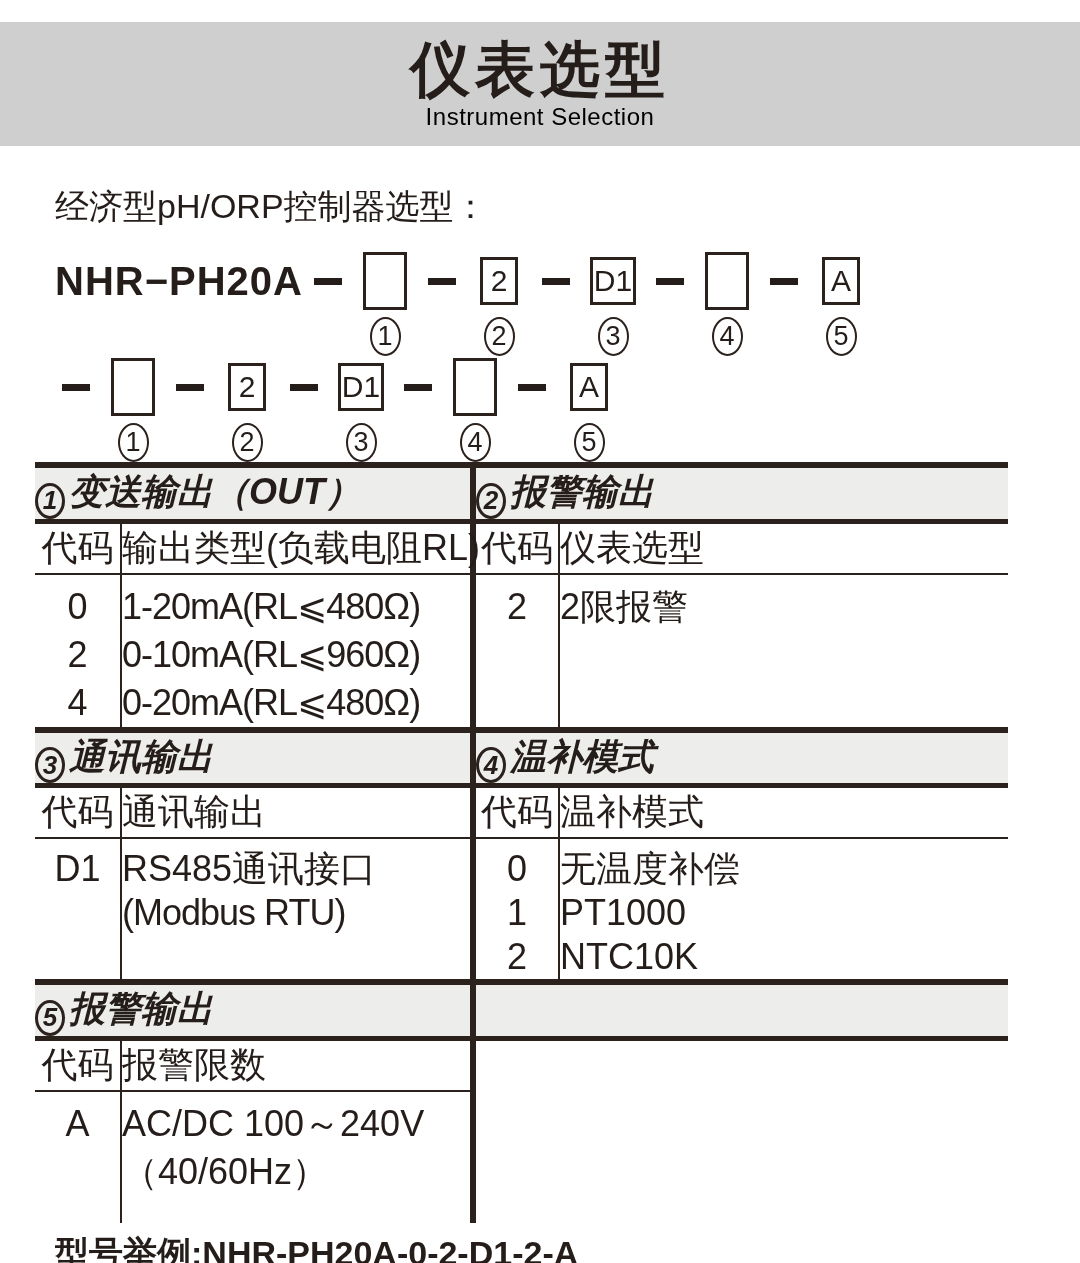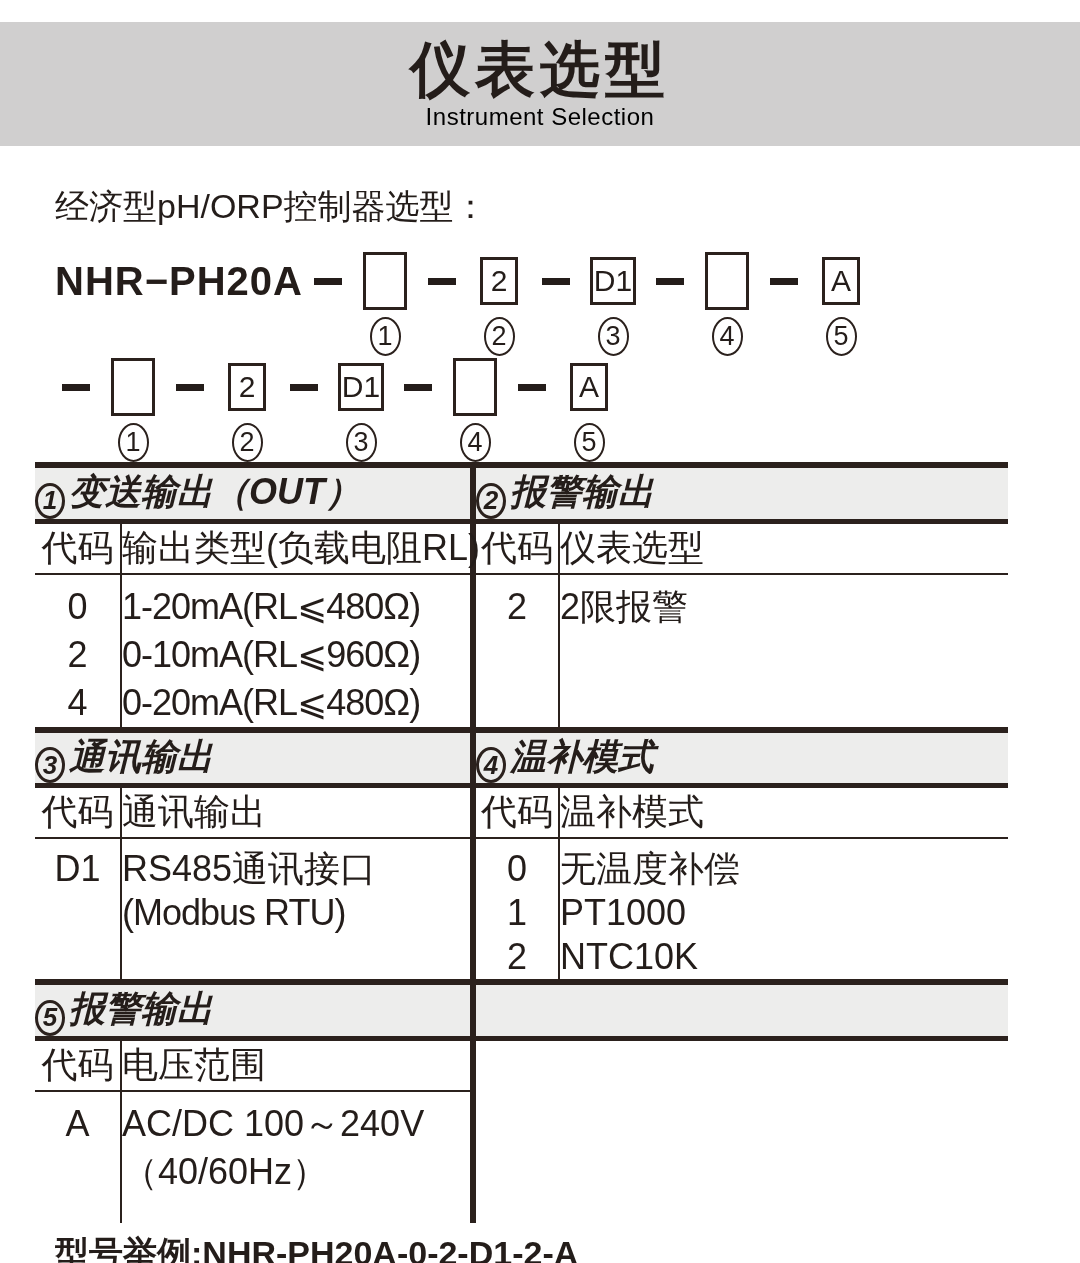--- a/index.html
+++ b/index.html
@@ -239,21 +239,21 @@
     </td>
   </tr>
 
   <tr class="sec-hdr">
     <td colspan="2"><span class="hcirc">5</span><span>报警输出</span></td>
     <td colspan="2" class="mid"></td>
   </tr>
 
   <tr class="col-hdr">
     <td class="codec" style="height:40px">代码</td>
-    <td class="desc" style="height:40px">电压范围</td>
+    <td class="desc" style="height:40px">报警限数</td>
     <td colspan="2" rowspan="2" class="mid" style="border-bottom:none"></td>
   </tr>
 
   <tr class="data-row">
     <td class="codec h132">
       <div class="ln48">A</div>
     </td>
     <td class="desc h132">
       <div class="ln48">AC/DC 100～240V</div>
       <div class="ln48">（40/60Hz）</div>

